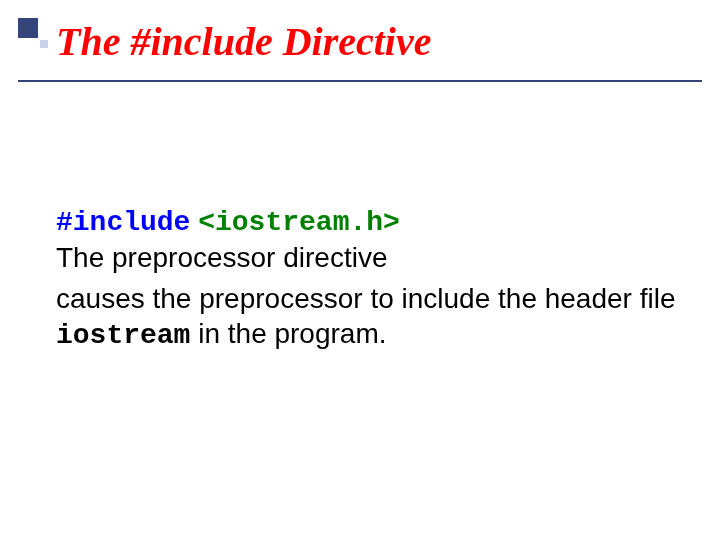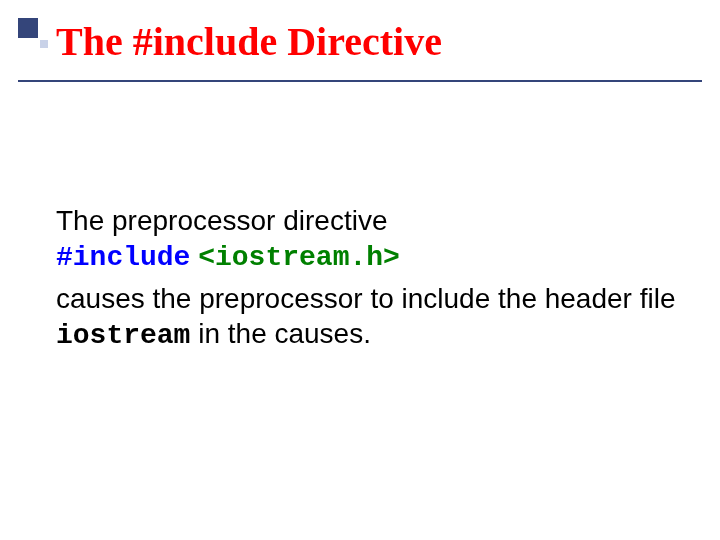--- a/index.html
+++ b/index.html
@@ -39,20 +39,21 @@
     background: #c9d2e8;
   }
   .title {
     position: absolute;
     top: 18px;
     left: 56px;
     font-family: "Comic Sans MS", "Comic Sans", cursive;
     font-weight: bold;
     font-size: 40px;
     color: #ff0000;
+    font-style: italic;
   }
   .rule {
     position: absolute;
     top: 80px;
     left: 18px;
     right: 18px;
     height: 0;
     border-top: 2px solid #34457a;
   }
   .body {
@@ -86,29 +87,29 @@
 
   <div class="title">The #include Directive</div>
 
   <div class="rule"></div>
 
   <div class="body">
 
 
     <div class="gap1"></div>
 
-    <p class="para">The preprocessor directive</p>
-
     <p class="para">
       <span class="mono kw">#include</span>
       <span> </span>
       <span class="mono arg">&lt;iostream.h&gt;</span>
     </p>
 
+    <p class="para">The preprocessor directive</p>
+
     <div class="gap2"></div>
 
     <p class="para">
-      <span>causes the preprocessor to include the header file </span><span class="mono">iostream</span><span> in the causes.</span>
+      <span>causes the preprocessor to include the header file </span><span class="mono">iostream</span><span> in the program.</span>
     </p>
 
   </div>
 
 </div>
 
 </body></html>

